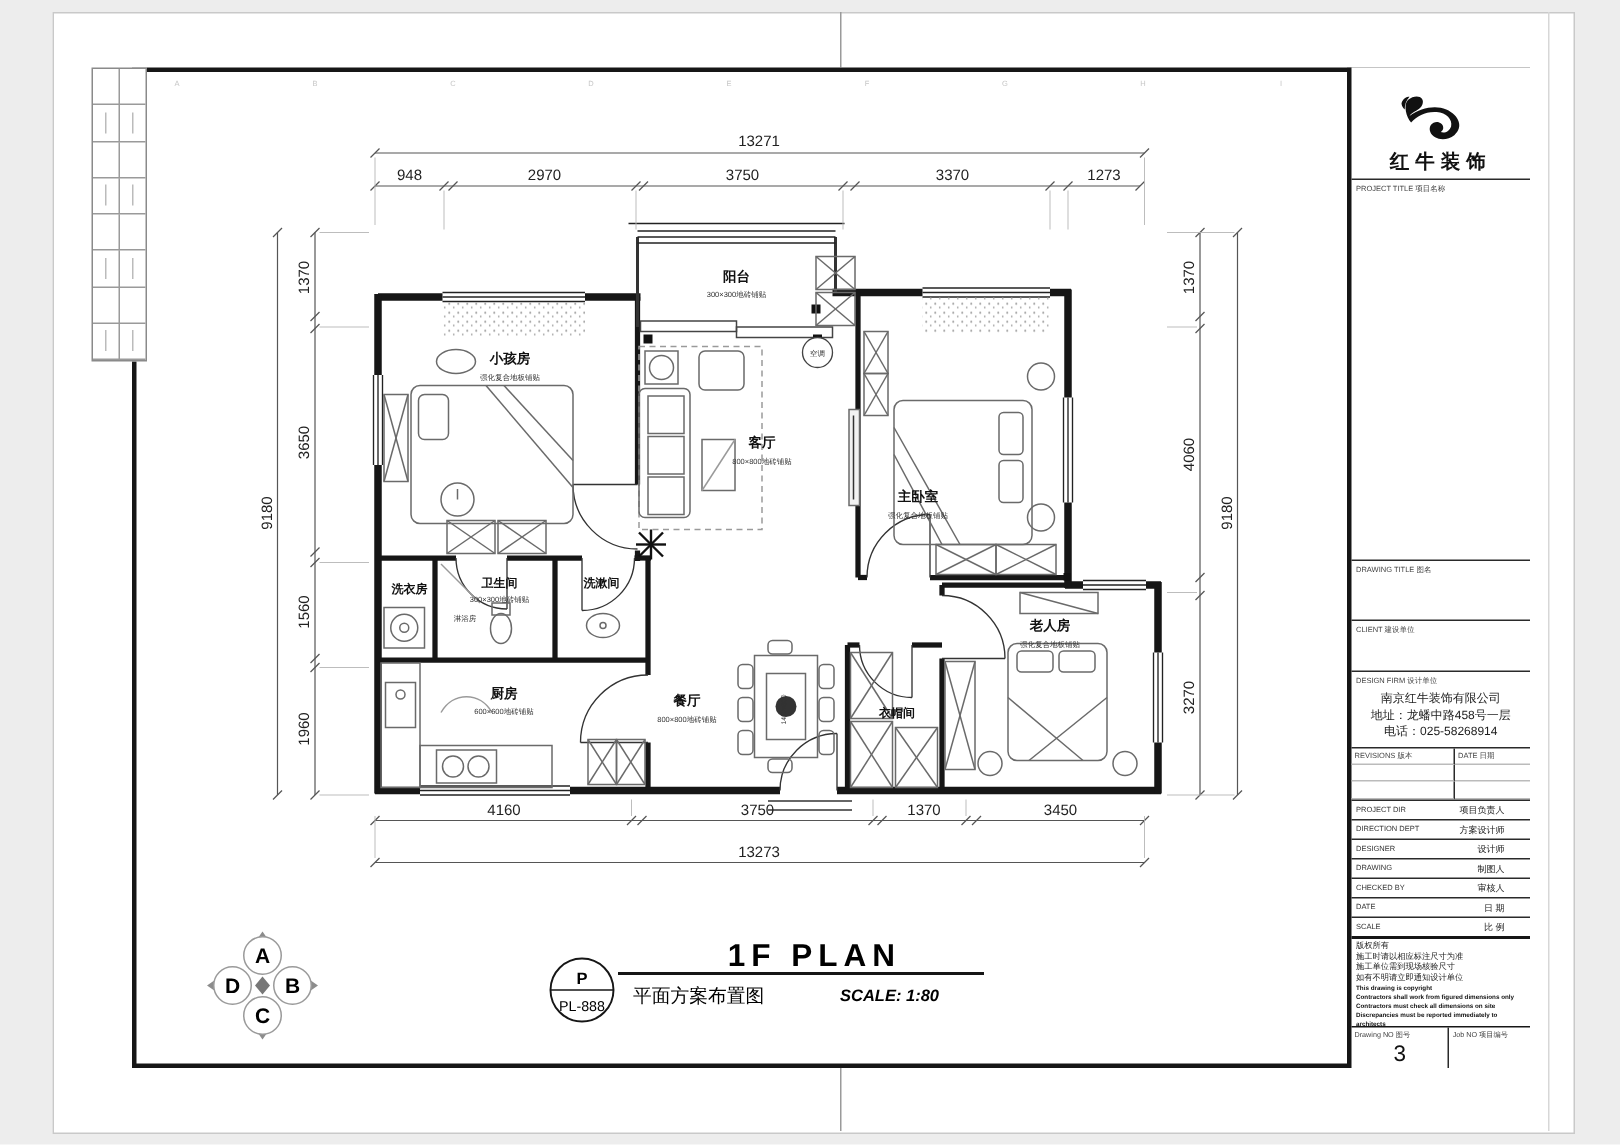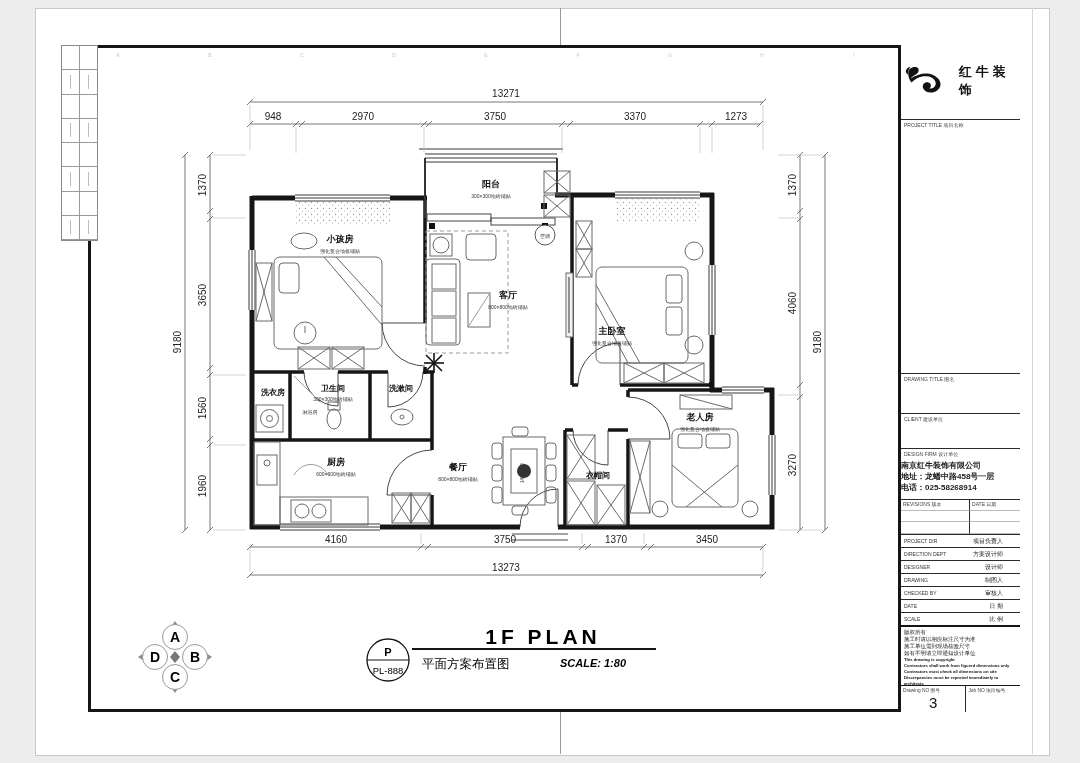--- a/index.html
+++ b/index.html
@@ -22,32 +22,32 @@
   .sigstrip div{border-right:1px solid #9a9a9a;border-bottom:1px solid #9a9a9a;position:relative;}
   .sigstrip div:nth-child(2n){border-right:none;}
   .sigstrip div.mark:after{content:"";position:absolute;left:50%;top:20%;width:1px;height:60%;
     background:linear-gradient(#bbb,#bbb);}
   
   .plansvg{position:absolute;left:88px;top:45px;width:812px;height:667px;}
   
   .tblock{position:absolute;left:898px;top:45px;width:122px;height:667px;
     border-left:3px solid #161616;box-sizing:border-box;background:#fff;
     display:flex;flex-direction:column;font-family:"Liberation Sans","DejaVu Sans",sans-serif;}
-  .tb-logo{height:73px;display:flex;align-items:center;padding-bottom:2px;}
+  .tb-logo{height:73px;display:flex;flex-direction:column;align-items:center;justify-content:flex-end;padding-bottom:2px;}
   .tb-logo svg{width:64px;height:38px;}
   .tb-company{font-size:13px;font-weight:bold;letter-spacing:4px;color:#111;}
   .tb-label{font-size:5px;color:#444;padding:2px 3px 1px 3px;border-top:1px solid #2a2a2a;}
   .tb-spacer-big{height:248px;border-top:none;}
   .tb-sec{border-top:1px solid #2a2a2a;}
   .tb-sec .lbl{font-size:5px;color:#444;padding:2px 3px 0 3px;}
   .tb-drawingtitle{height:40px;}
   .tb-client{height:34px;}
   .tb-designfirm{height:51px;}
   .firm{
-    text-align:left;font-size:8px;line-height:11px;color:#1c1c1c;font-weight:bold;
+    text-align:center;font-size:8px;line-height:11px;color:#1c1c1c;font-weight:normal;
     margin-top:3px;
   }
   .tb-rev{height:34px;display:grid;grid-template-columns:58% 42%;grid-template-rows:11px 11px 12px;}
   .tb-rev div{border-right:1px solid #2a2a2a;border-bottom:1px solid #bbb;font-size:5px;color:#444;
     padding:1px 2px;box-sizing:border-box;}
   .tb-rev div:nth-child(2n){border-right:none;}
   .tb-rows{display:flex;flex-direction:column;}
   .tb-irow{height:13px;border-top:1px solid #2a2a2a;font-size:5px;color:#333;
     display:flex;align-items:center;box-sizing:border-box;padding:0 3px;}
   .tb-irow .cn{margin-left:auto;margin-right:14px;font-size:6px;color:#222;}

